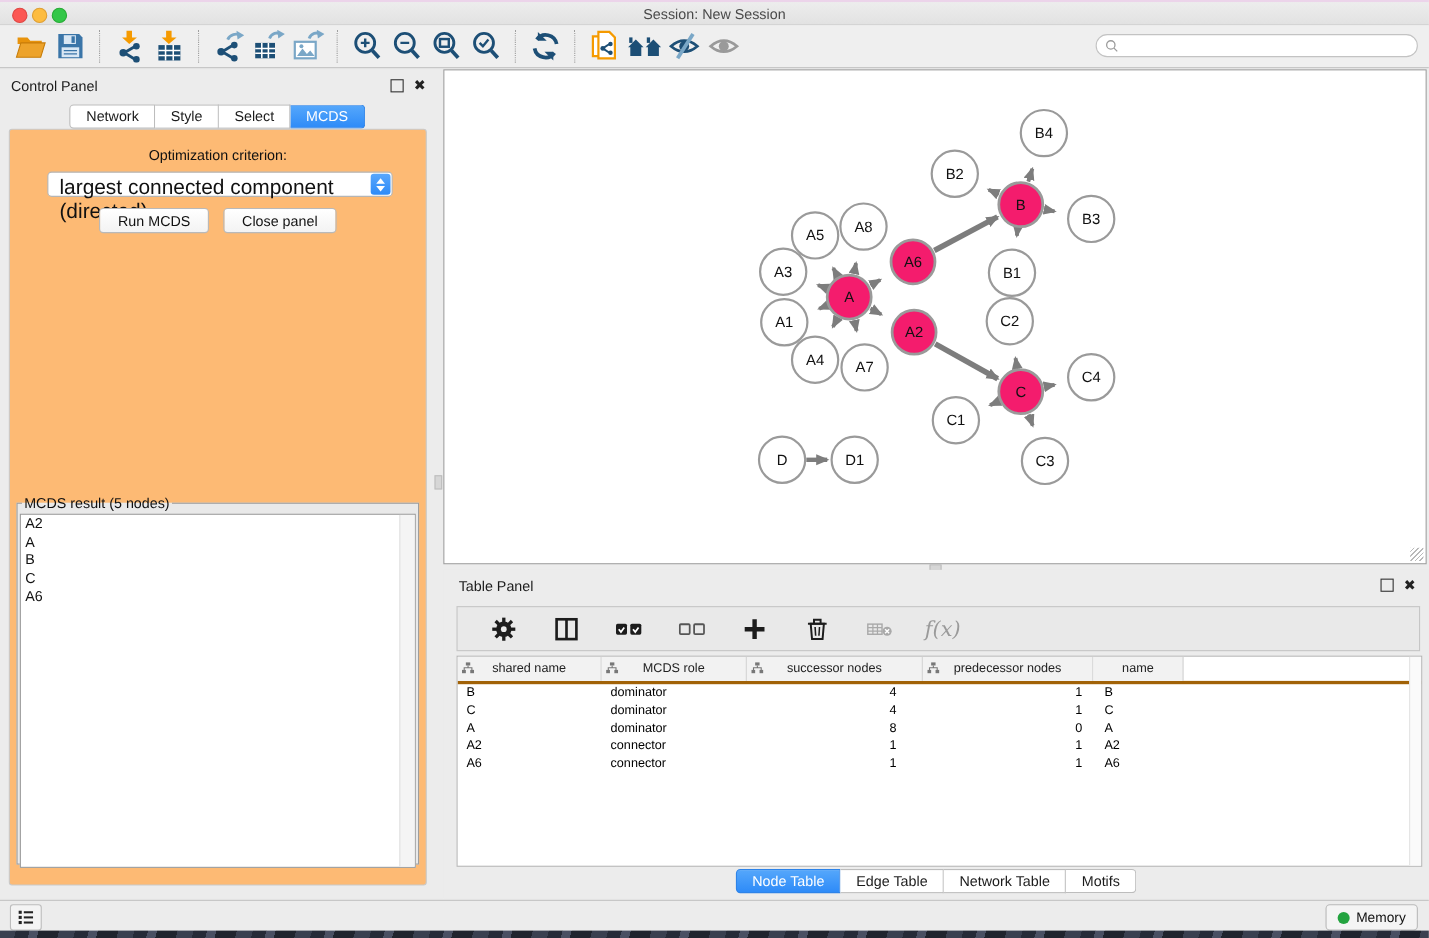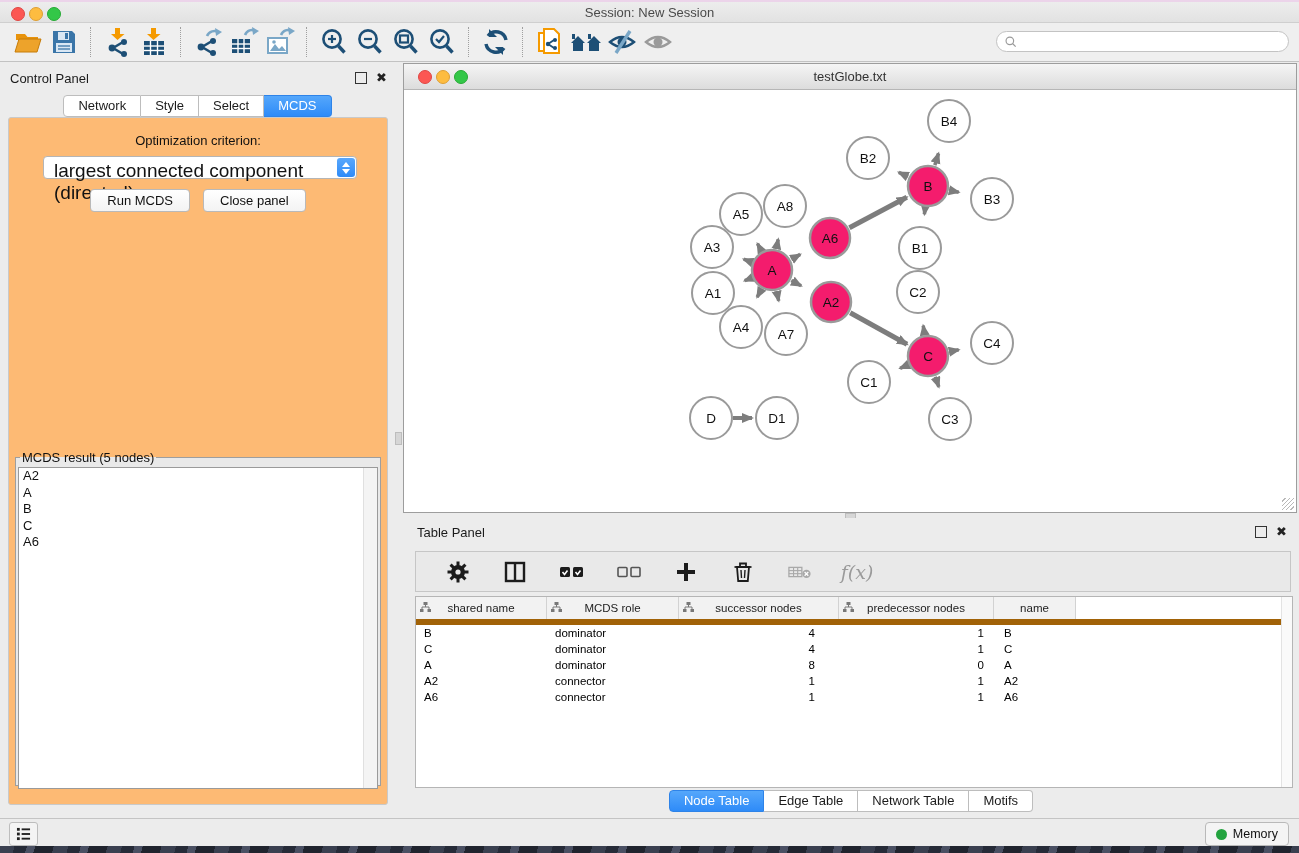--- a/index.html
+++ b/index.html
@@ -64,21 +64,21 @@
 
   
   .tpanel{position:absolute;left:403px;top:518px;width:896px;height:299px;background:#ececec;}
   .tp-head{position:absolute;left:14px;top:7px;font-size:13px;color:#1b1b1b;}
   .tp-toolbar{position:absolute;left:12px;top:33px;width:876px;height:41px;background:#e9e9e9;border:1px solid #c6c6c6;display:flex;align-items:center;padding-left:14px;box-sizing:border-box;gap:17px;}
   .tpicon{width:24px;height:24px;display:flex;align-items:center;justify-content:center;cursor:pointer;padding-left:16px;}
   .tpicon.disabled{cursor:default;}
   .fx{font-family:"DejaVu Serif","Liberation Serif",serif;font-style:italic;font-size:19px;color:#9a9a9a;}
   .tbl-wrap{position:absolute;left:12px;top:78px;width:876px;height:190px;background:#fff;border:1px solid #b5b5b5;overflow:hidden;}
   .tbl-scroll{position:absolute;right:0;top:0;bottom:0;width:10px;background:#fafafa;border-left:1px solid #e3e3e3;}
-  .thead{display:flex;height:22px;border-bottom:6px solid #a16207;}
+  .thead{display:flex;height:22px;border-bottom:3px solid #a16207;}
   .th{background:#f2f2f2;border-right:1px solid #d2d2d2;box-sizing:border-box;display:flex;align-items:center;justify-content:center;font-size:11.5px;color:#222;gap:4px;position:relative;}
   .th .colicon{position:absolute;left:4px;top:5px;}
   .trow{display:flex;height:16px;align-items:center;}
   .td{font-size:11.5px;color:#000;box-sizing:border-box;white-space:nowrap;overflow:hidden;}
   .bottom-tabs{position:absolute;left:0;right:0;top:272px;display:flex;justify-content:center;}
 
   
   .statusbar{position:absolute;left:0;top:818px;width:1299px;height:28px;background:#ececec;border-top:1px solid #c4c4c4;}
   .sb-left-btn{position:absolute;left:9px;top:3px;width:27px;height:22px;border:1px solid #bdbdbd;background:#f4f4f4;border-radius:3px;display:flex;align-items:center;justify-content:center;cursor:pointer;}
   .memory-btn{position:absolute;right:10px;top:3px;height:22px;border:1px solid #b9b9b9;background:#f4f4f4;border-radius:4px;display:flex;align-items:center;padding:0 10px;gap:6px;cursor:pointer;}
@@ -315,26 +315,20 @@
           </div>
       </fieldset>
     </div>
   </div>
 
   <div class="vsplit">
       <div class="handle"></div>
     </div>
 
   <div class="netwin">
-    <div class="wtitle">
-      <span class="tl red" style="left:14px;top:6px"></span>
-      <span class="tl yellow" style="left:32px;top:6px"></span>
-      <span class="tl green" style="left:50px;top:6px"></span>
-      <div class="title">testGlobe.txt</div>
-    </div>
     <div class="net-canvas">
       <svg id="graph-svg" width="890" height="421">
           <defs>
             <marker id="arrow" markerUnits="userSpaceOnUse" markerWidth="13" markerHeight="11" refX="10" refY="5" orient="auto">
               <path d="M0 0L12 5L0 10z" fill="#7d7d7d"></path>
             </marker>
           </defs>
           <g>
             <line x1="356.3" y1="160.8" x2="352.5" y2="153.7" stroke="#7d7d7d" stroke-width="3.5" marker-end="url(#arrow)"></line>
             <line x1="371.4" y1="158.4" x2="373.2" y2="149.3" stroke="#7d7d7d" stroke-width="3.5" marker-end="url(#arrow)"></line>

